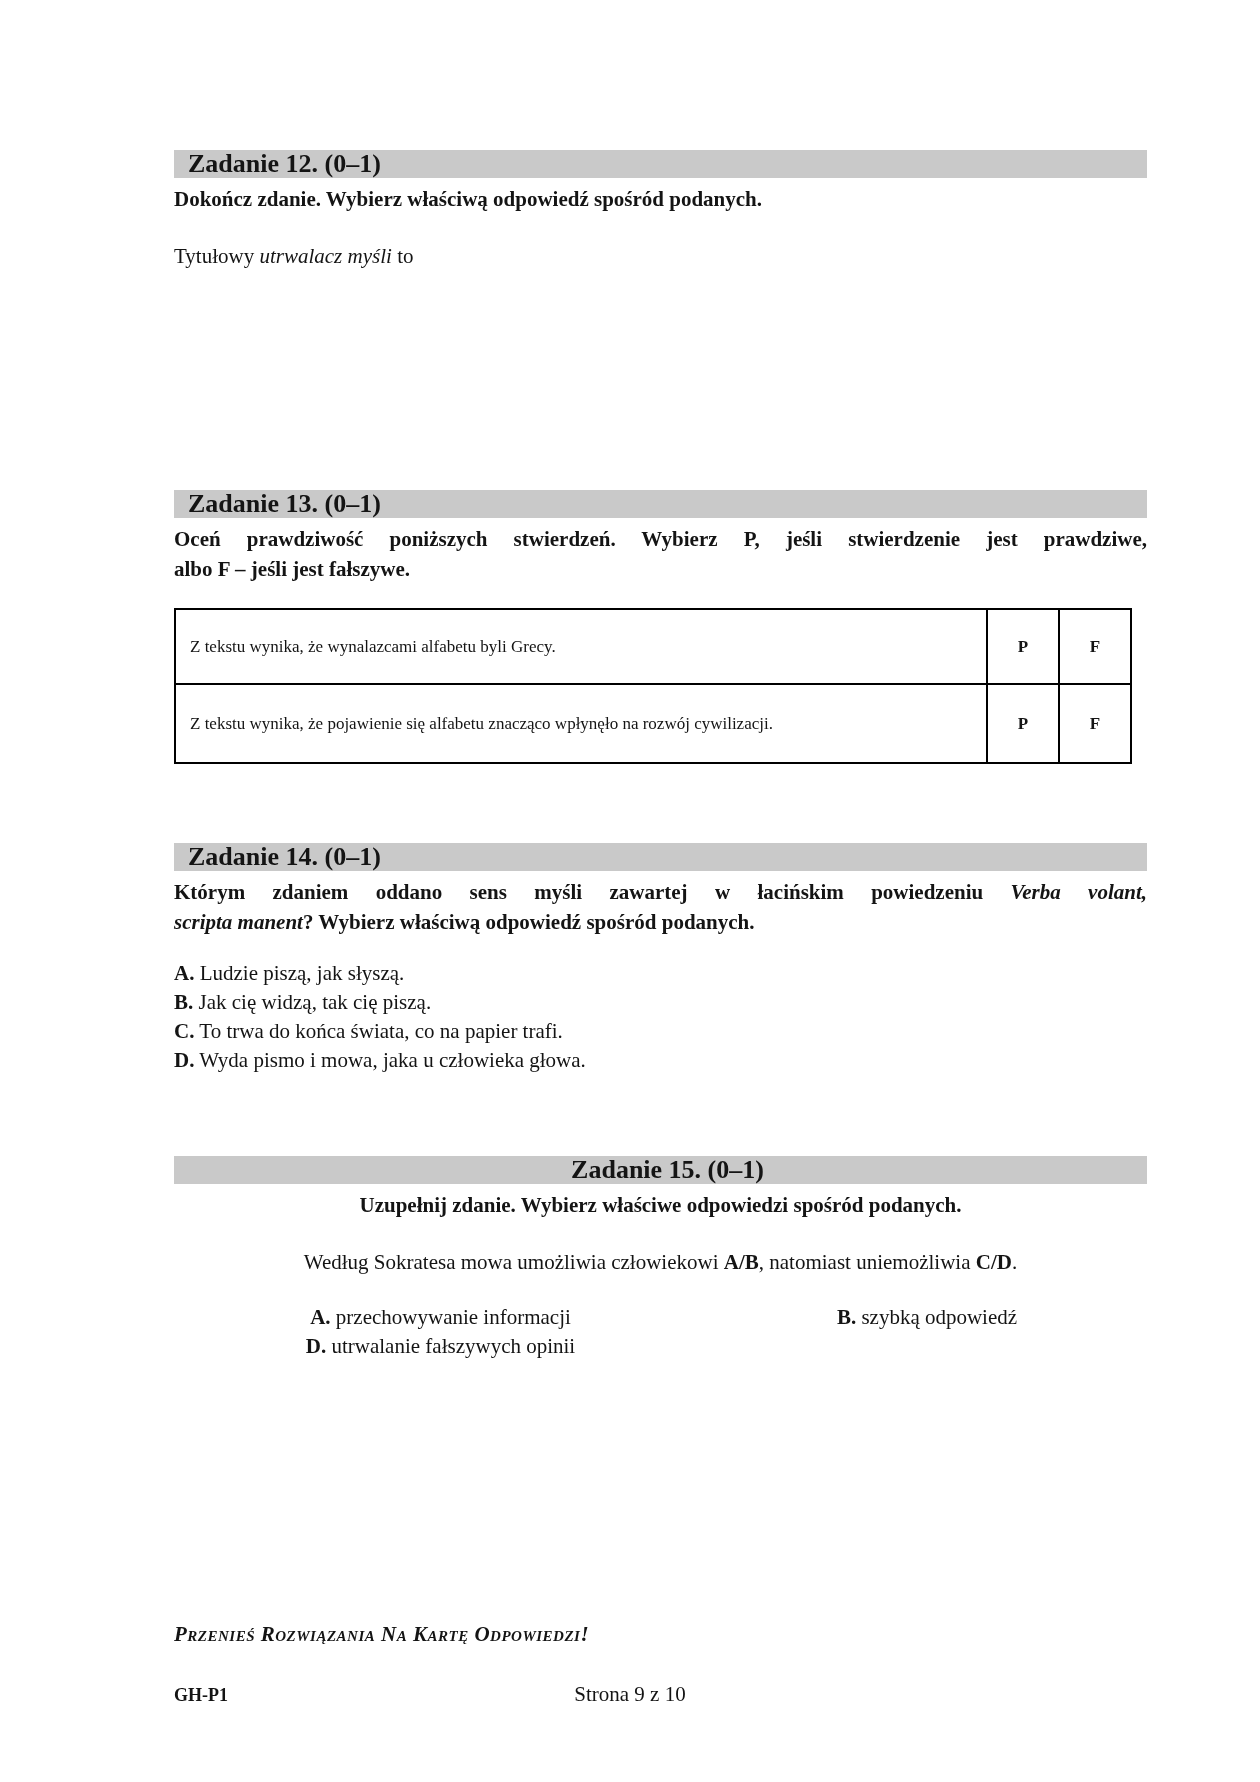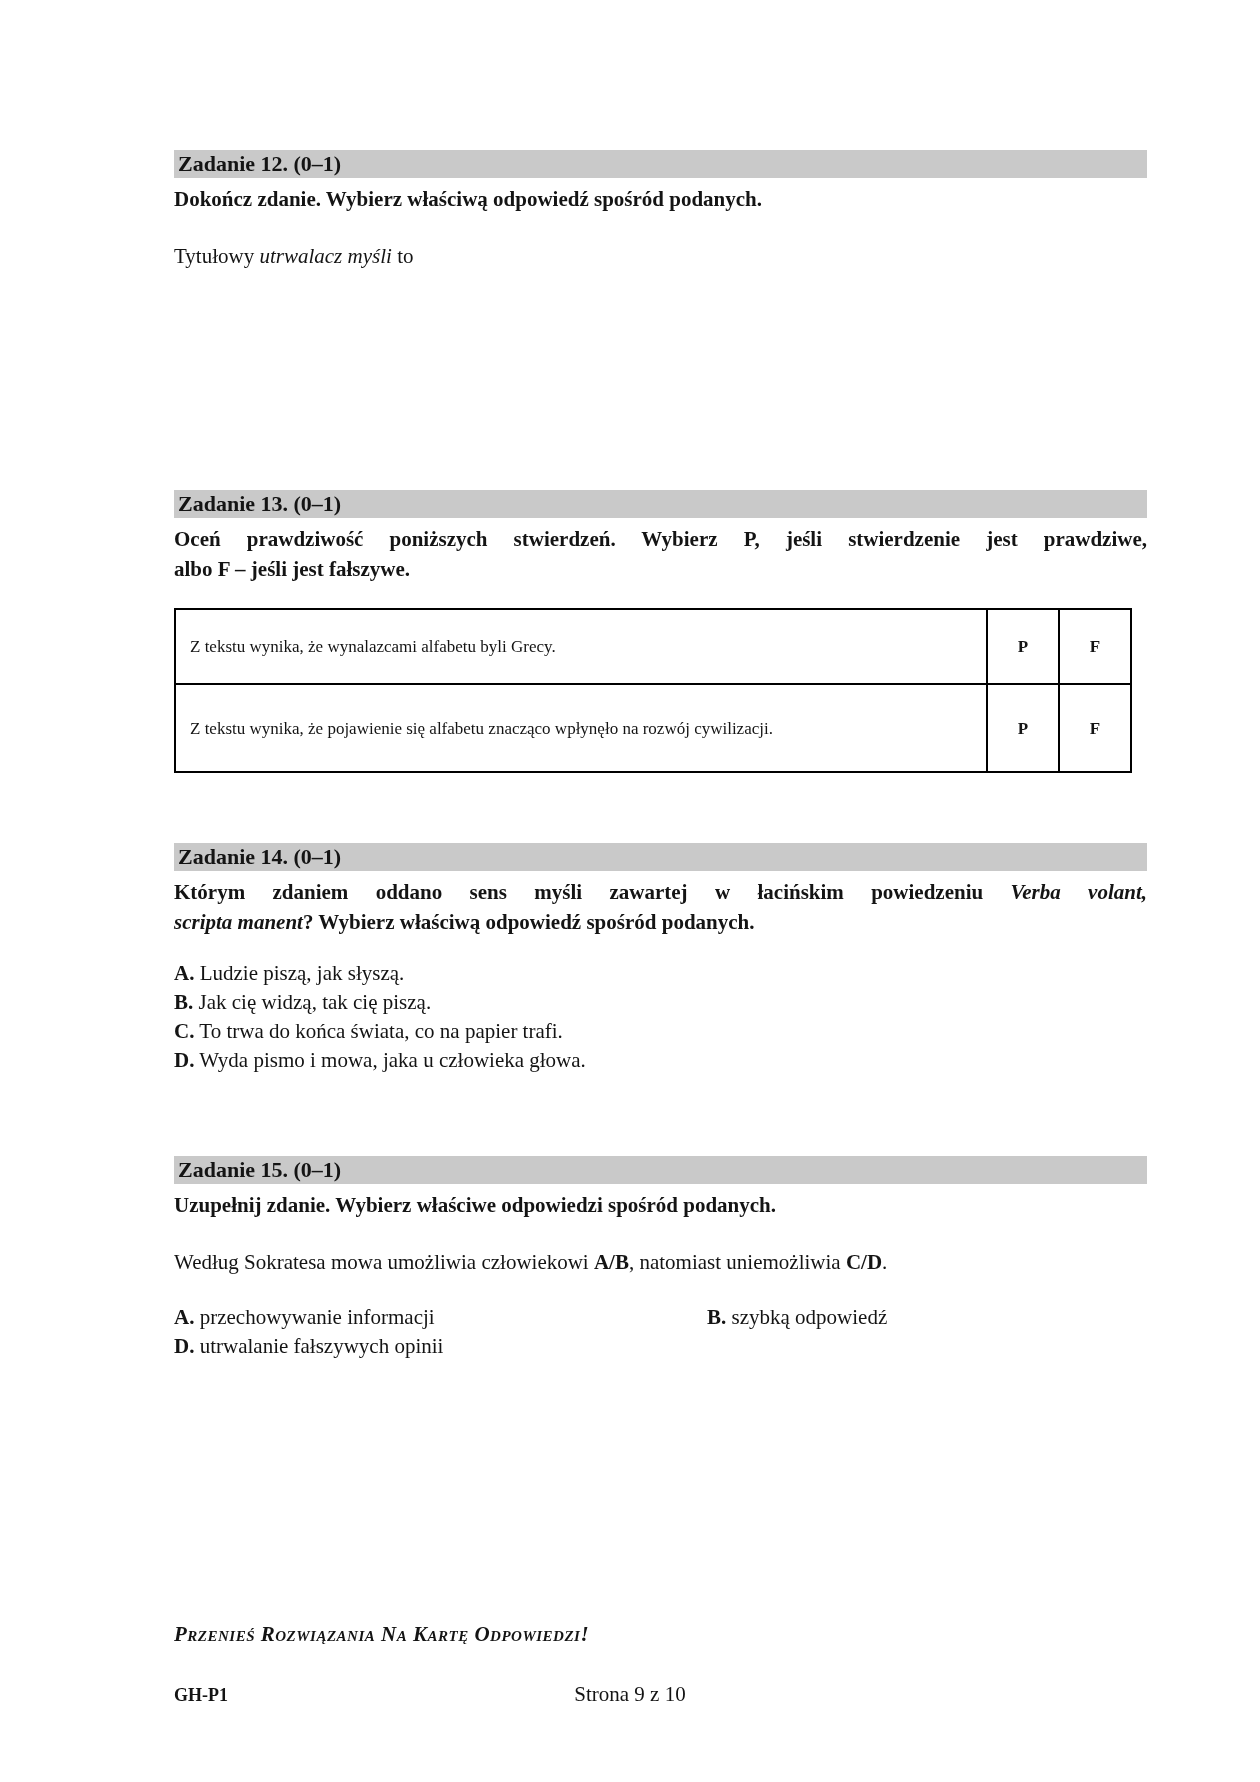--- a/index.html
+++ b/index.html
@@ -8,27 +8,27 @@
     width:1260px; height:1782px;
     background:#ffffff;
     font-family:"Liberation Serif","DejaVu Serif",serif;
     color:#141414;
     overflow:hidden;
   }
   .task { position:absolute; left:174px; width:973px; }
   #task-12 { top:150px; }
   #task-13 { top:490px; }
   #task-14 { top:843px; }
-  #task-15 { top:1156px; }
+  #task-15 { top:1156px;text-align:center; }
 
   .task-bar {
     height:28px; line-height:28px;
     background:#c9c9c9;
-    font-weight:bold; font-size:22px;
-    padding-left:4px;
+    font-weight:bold; font-size:26px;
+    padding-left:14px;
     box-sizing:border-box;
   }
   .instruction {
     font-weight:bold; font-size:21px; line-height:30px;
     margin-top:6px;
   }
   .just-line { text-align:justify; text-align-last:justify; }
   .stem { font-size:21px; line-height:29px; margin-top:28px; }
   .stem .it { font-style:italic; }
   .stem .bd { font-weight:bold; }
@@ -50,21 +50,21 @@
     border:2px solid #000;
     vertical-align:middle;
     font-size:17px; line-height:29px;
   }
   td.statement-cell { padding:0 14px; }
   td.pf-cell {
     width:68px; text-align:center;
     font-weight:bold; font-size:22px;
   }
   tr.tf-row-1 { height:75px; }
-  tr.tf-row-2 { height:88px;padding-left:16px; }
+  tr.tf-row-2 { height:79px;padding-left:16px; }
 
   .footer-warning {
     position:absolute; left:174px; top:1622px;
     font-size:21px; font-weight:bold; font-style:italic;
     font-variant:small-caps; letter-spacing:0.5px;
   }
   .footer-row { position:absolute; left:0; top:1682px; width:1260px; height:30px; }
   .footer-code {
     position:absolute; left:174px; top:3px;
     font-weight:bold; font-size:18px;

